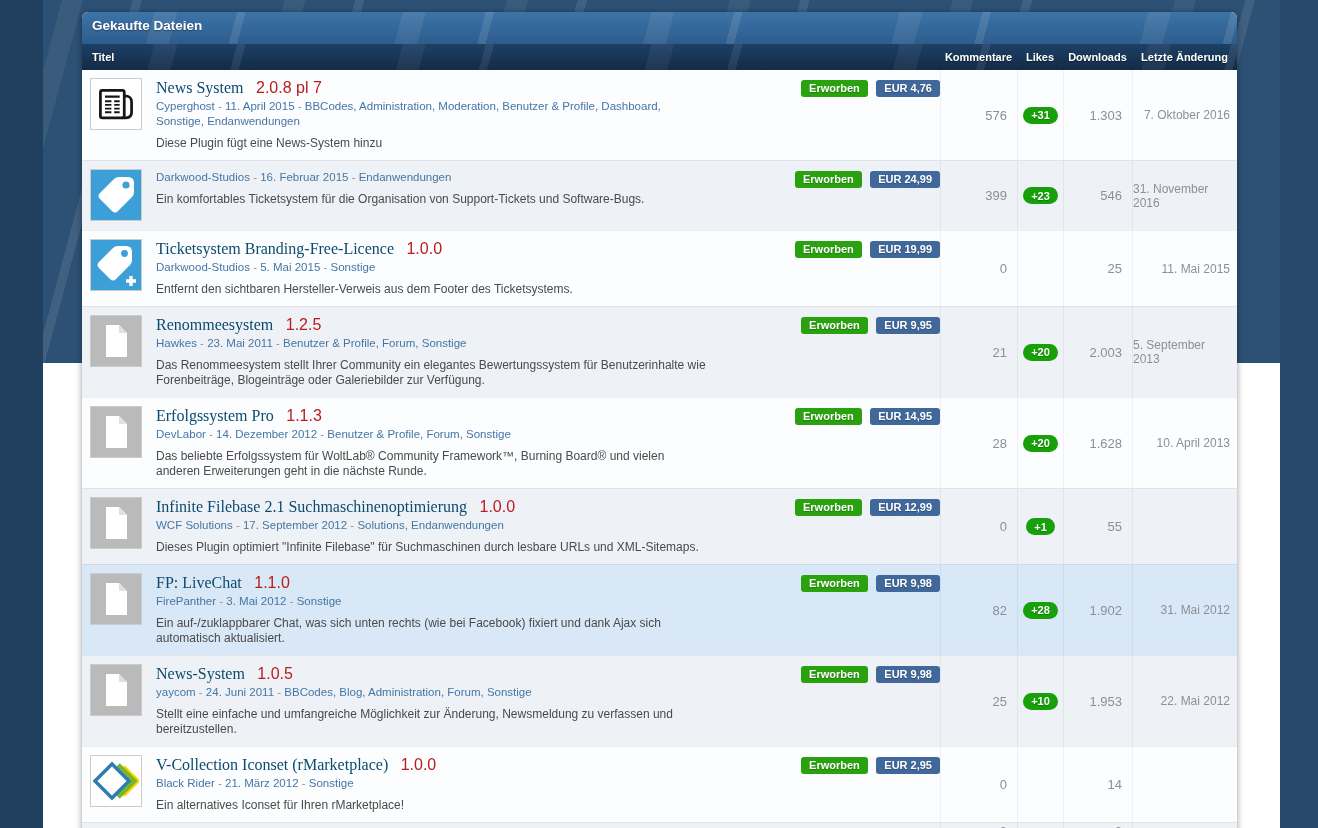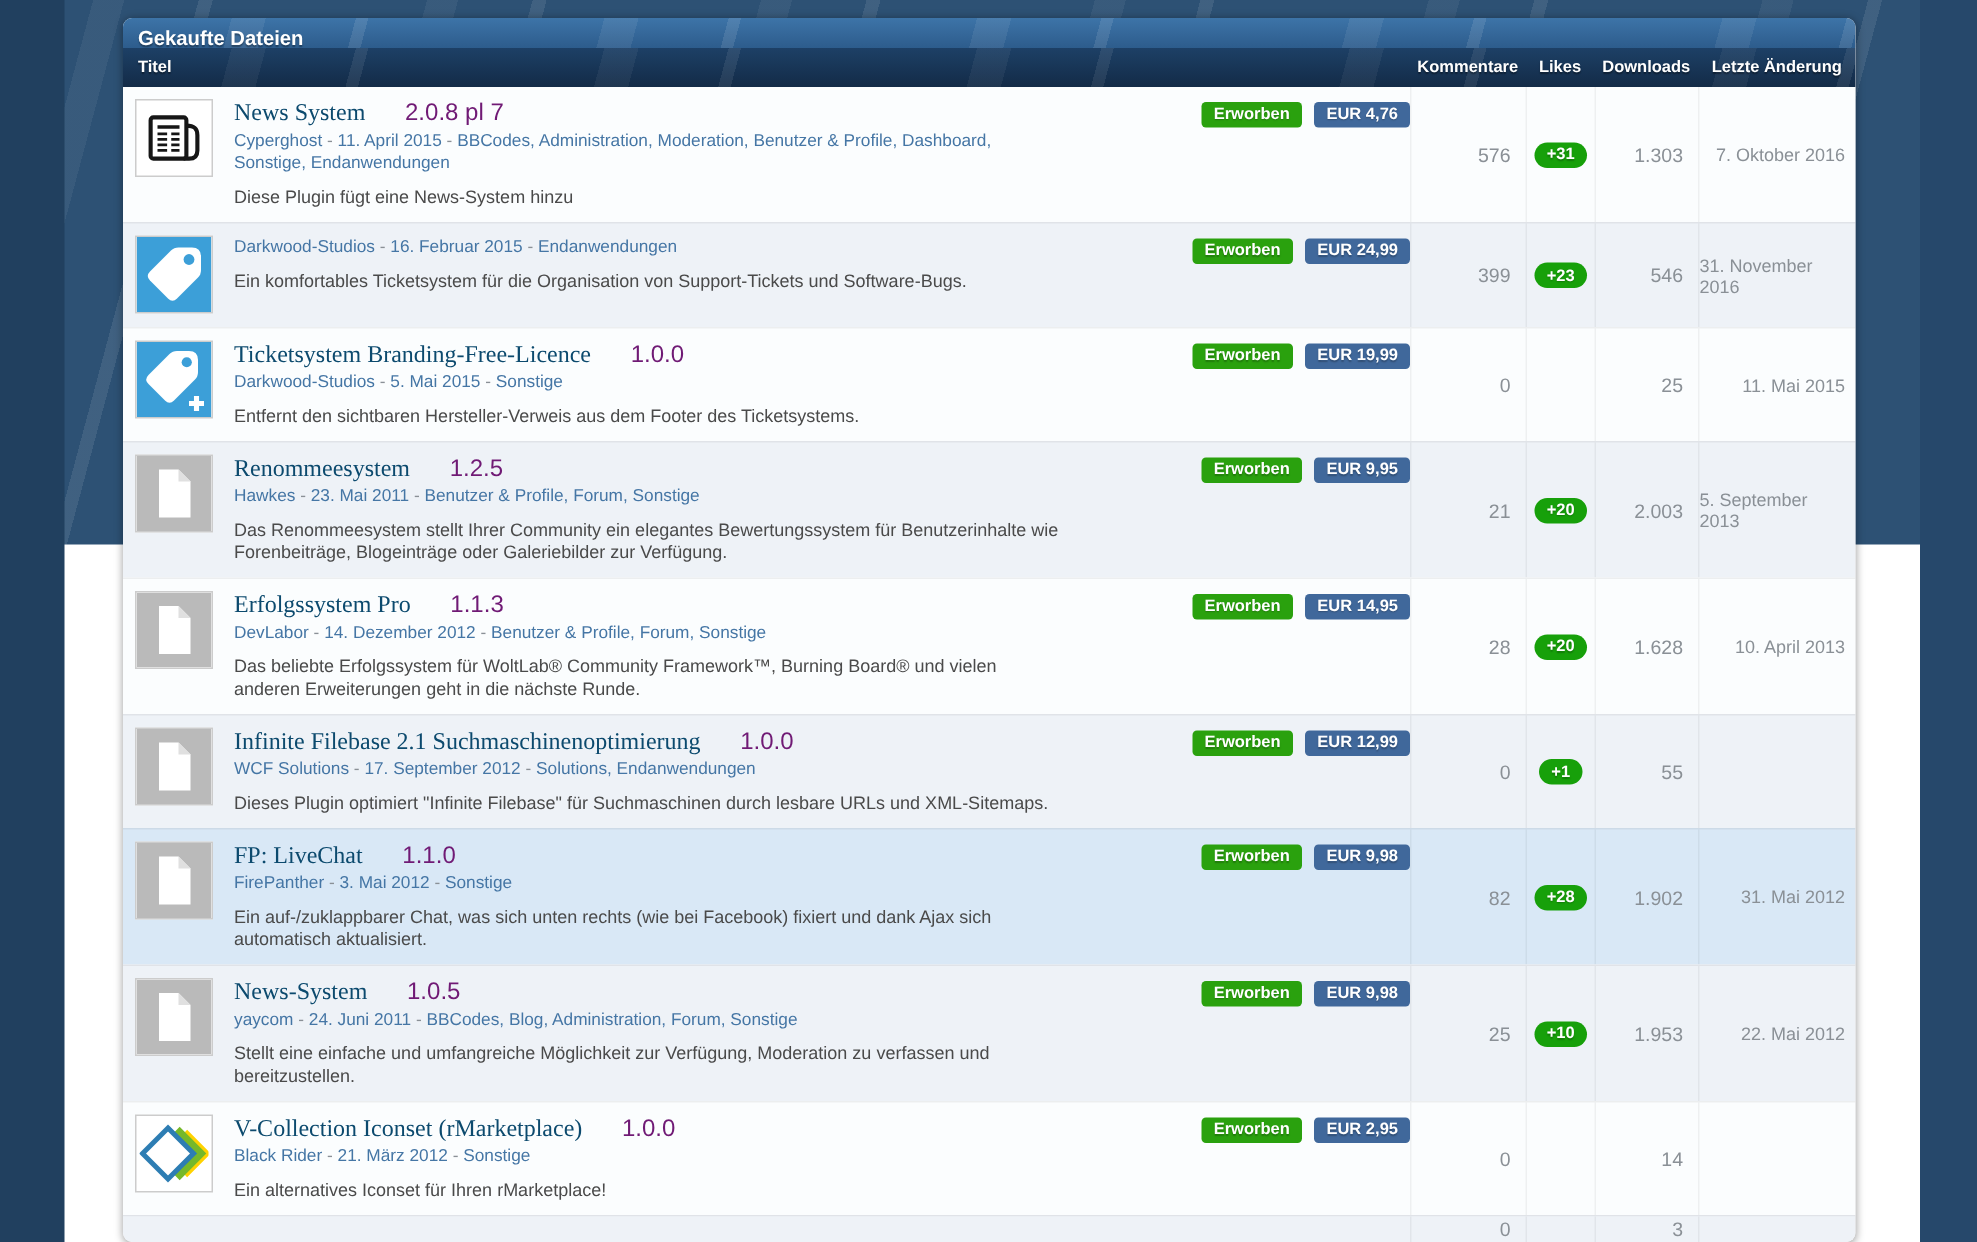--- a/index.html
+++ b/index.html
@@ -21,21 +21,21 @@
   .bg-rail-left{position:absolute;left:0;top:0;width:43px;height:828px;z-index:1;background:#21405f;}
   .bg-rail-right{position:absolute;left:1280px;top:0;width:38px;height:828px;z-index:1;background:#26486b;}
 
   
   .panel{
     position:absolute;left:82px;top:12px;width:1155px;z-index:2;
     border-radius:6px;box-shadow:0 1px 6px rgba(0,0,0,.4);
     background:#fbfcfe;overflow:hidden;
   }
   .panel-titlebar{
-    height:20px;line-height:28px;padding:0 10px;
+    height:32px;line-height:28px;padding:0 10px;
     background:
       repeating-linear-gradient(105deg, rgba(255,255,255,0) 0 70px, rgba(255,255,255,.07) 70px 92px, rgba(255,255,255,0) 92px 150px, rgba(255,255,255,.1) 150px 158px, rgba(255,255,255,0) 158px 240px),
       linear-gradient(var(--header-bar,#3d74a8),#2d5c8c);
     color:#fff;font-size:13.5px;font-weight:bold;
     text-shadow:0 1px 1px rgba(0,0,0,.35);
   }
   .thead{
     display:flex;height:26px;align-items:center;
     background:
       repeating-linear-gradient(105deg, rgba(255,255,255,0) 0 70px, rgba(255,255,255,.05) 70px 92px, rgba(255,255,255,0) 92px 150px, rgba(255,255,255,.08) 150px 158px, rgba(255,255,255,0) 158px 240px),
@@ -67,21 +67,21 @@
 
   .icon-box{
     width:50px;height:50px;flex:0 0 50px;border:1px solid #ccc;background:#fff;
     display:flex;align-items:center;justify-content:center;overflow:hidden;
     text-decoration:none;
   }
   .icon-box svg{display:block;}
   .row-text{margin-left:14px;min-width:0;padding-right:220px;}
   .title-line{line-height:20px;}
   a.file-title{color:#0c4a6e;font-size:16px;text-decoration:none;font-family:Liberation Serif, serif;}
-  .file-version{color:#701a75;font-size:16px;margin-left:22px;}
+  .file-version{color:#b91c1c;font-size:16px;margin-left:8px;}
   .meta{font-size:11.5px;line-height:15px;margin-top:1px;color:#8a9096;}
   .meta a{color:#4576a5;text-decoration:none;}
   .desc{font-size:12px;line-height:15px;margin-top:7px;color:#4a4a4a;}
 
   .badges{position:absolute;right:0;top:8px;white-space:nowrap;}
   .badge{display:inline-block;font-size:11px;font-weight:bold;color:#fff;
          padding:2.5px 8px;border-radius:3px;text-shadow:0 1px 1px rgba(0,0,0,.25);}
   .badge.owned{background:var(--owned-badge,#2aa10e);margin-right:4px;}
   .badge.price{background:var(--price-badge,#40689b);}
   .pill{display:inline-block;background:var(--likes-pill,#17a00a);color:#fff;
@@ -337,21 +337,21 @@
   </svg>
           </a>
       <div class="row-text">
         <div class="title-line">
           <a class="file-title" href="#">News-System</a>
           <span class="file-version">1.0.5</span>
         </div>
         <div class="meta">
           <a href="#">yaycom</a><span class="sep"> - </span><a href="#">24. Juni 2011</a><span class="sep"> - </span><a href="#">BBCodes, Blog, Administration, Forum, Sonstige</a>
         </div>
-        <div class="desc">Stellt eine einfache und umfangreiche Möglichkeit zur Verfügung, Moderation zu verfassen und bereitzustellen.</div>
+        <div class="desc">Stellt eine einfache und umfangreiche Möglichkeit zur Änderung, Newsmeldung zu verfassen und bereitzustellen.</div>
       </div>
       <div class="badges">
         <span class="badge owned">Erworben</span>
         <span class="badge price">EUR 9,98</span>
       </div>
     </div>
     <div class="cell num col-comments">25</div>
     <div class="cell num likes-cell col-likes">
       <span class="pill">+10</span>
     </div>

